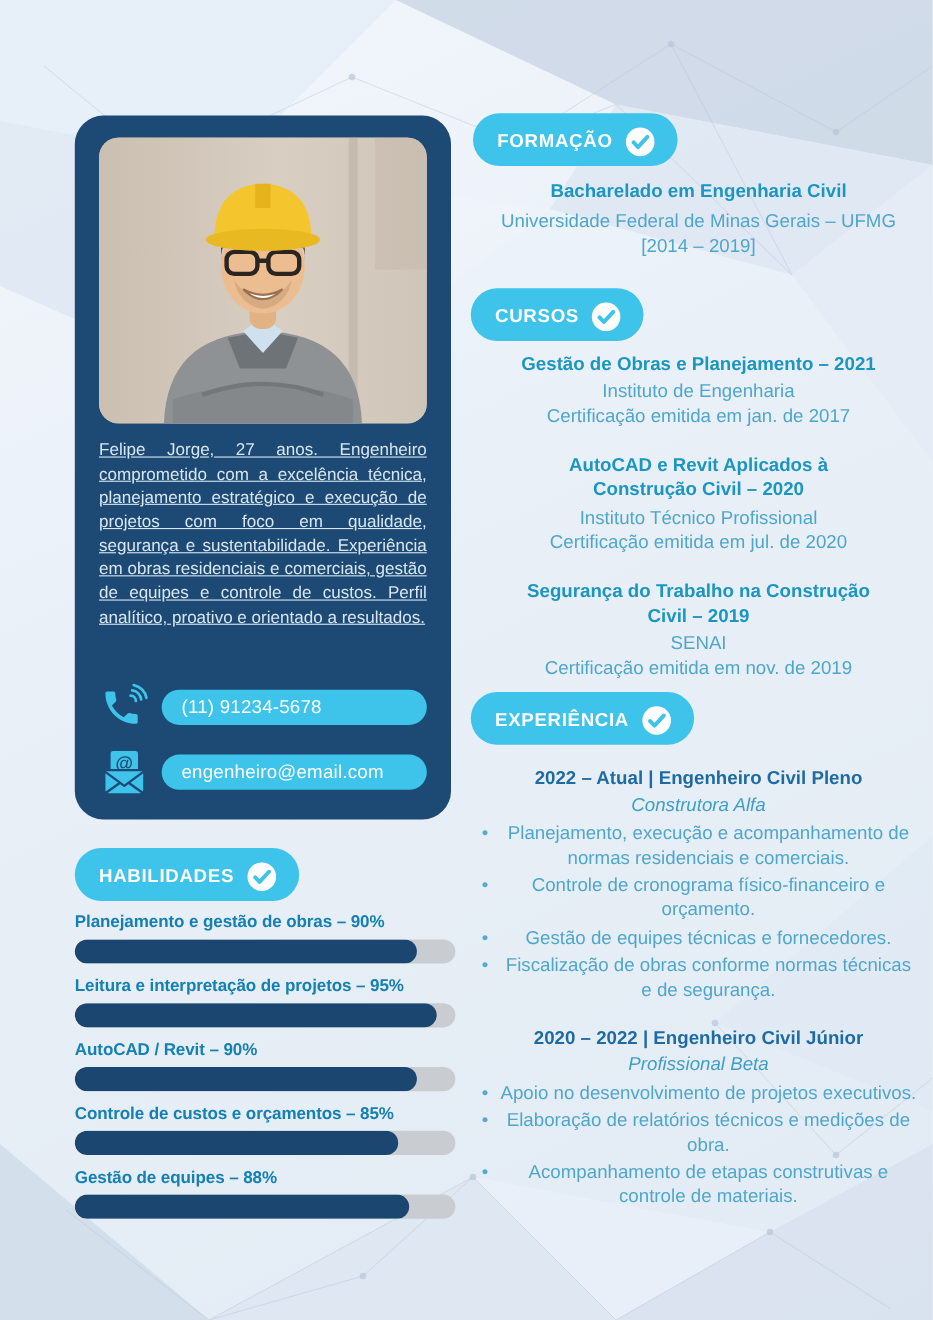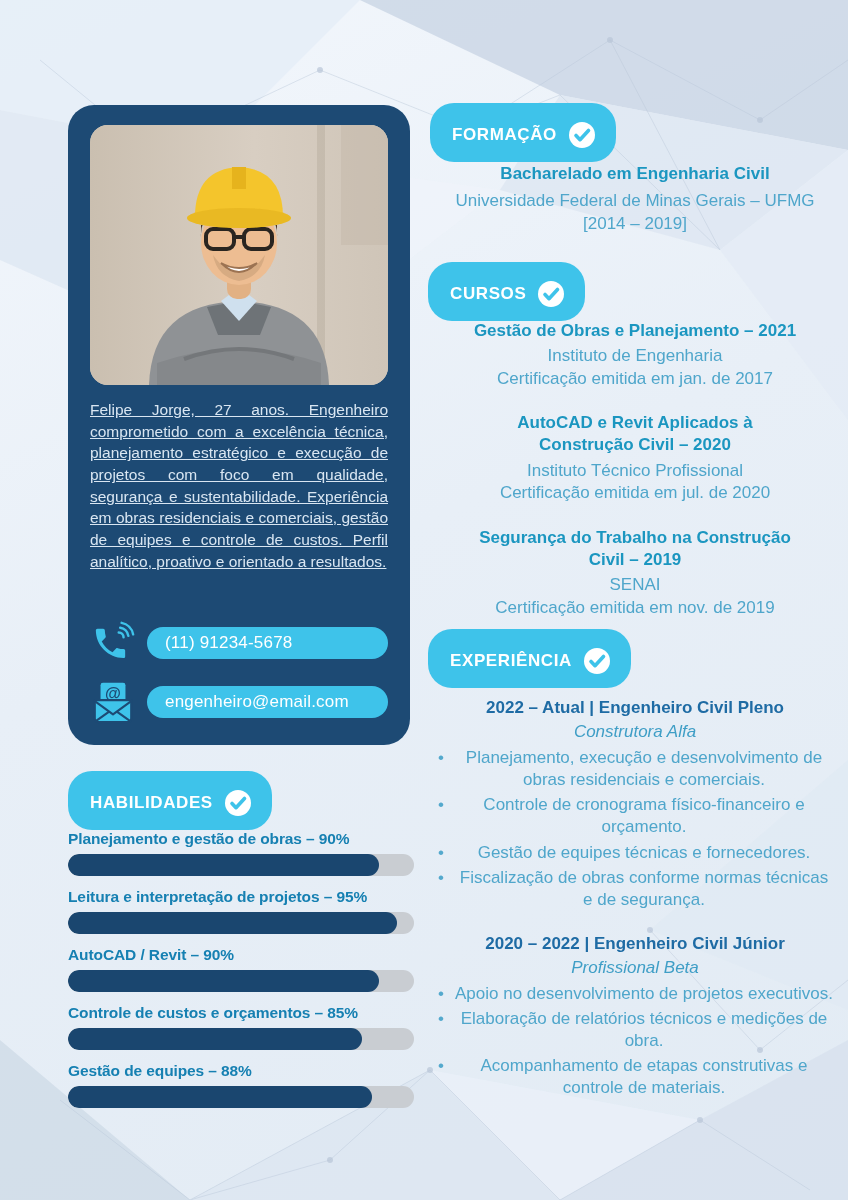--- a/index.html
+++ b/index.html
@@ -33,21 +33,21 @@
   .contact-icon { width:46px; height:46px; flex:none; display:flex; align-items:center; justify-content:center; }
   .contact-pill {
     flex:1 1 auto; height:32px; background:#3ec3ea; border-radius:17px;
     display:flex; align-items:center; padding:0 18px;
     color:#ffffff; font-weight:normal; font-size:17px; letter-spacing:.2px;
     border:none; cursor:pointer;
   }
 
   
   .badge {
-    position:absolute; z-index:2; height:59px; border-radius:24px;
+    position:absolute; z-index:2; height:48px; border-radius:24px;
     background:#3ec3ea; display:inline-flex; align-items:center; gap:11px;
     padding:4px 20px 0 22px; color:#fff; font-weight:bold; font-size:17px;
     letter-spacing:.6px;
   }
   .badge .check { width:28px; height:28px; flex:none; }
 
   
   .col-right { position:absolute; left:436px; width:398px; z-index:2;text-align:center; }
   .title-teal { color:#1b96c0; font-weight:bold; font-size:17px; line-height:1.3; white-space:pre-line; }
   .body-blue  { color:#4fa6cb; font-size:17px; line-height:1.33; }
@@ -240,21 +240,21 @@
       <div class="body-blue" style="margin-top:3px;">SENAI</div>
       <div class="body-blue">Certificação emitida em nov. de 2019</div>
     </div>
   </div>
 
   <div class="col-right" style="top:697px;">
     <div class="job-item">
       <div class="job-title">2022 – Atual | Engenheiro Civil Pleno</div>
       <div class="company">Construtora Alfa</div>
       <ul class="bullets">
-        <li>Planejamento, execução e desenvolvimento de obras residenciais e comerciais.</li>
+        <li>Planejamento, execução e acompanhamento de normas residenciais e comerciais.</li>
         <li>Controle de cronograma físico-financeiro e orçamento.</li>
         <li>Gestão de equipes técnicas e fornecedores.</li>
         <li>Fiscalização de obras conforme normas técnicas e de segurança.</li>
       </ul>
     </div>
     <div class="job-item">
       <div class="job-title">2020 – 2022 | Engenheiro Civil Júnior</div>
       <div class="company">Profissional Beta</div>
       <ul class="bullets">
         <li>Apoio no desenvolvimento de projetos executivos.</li>

